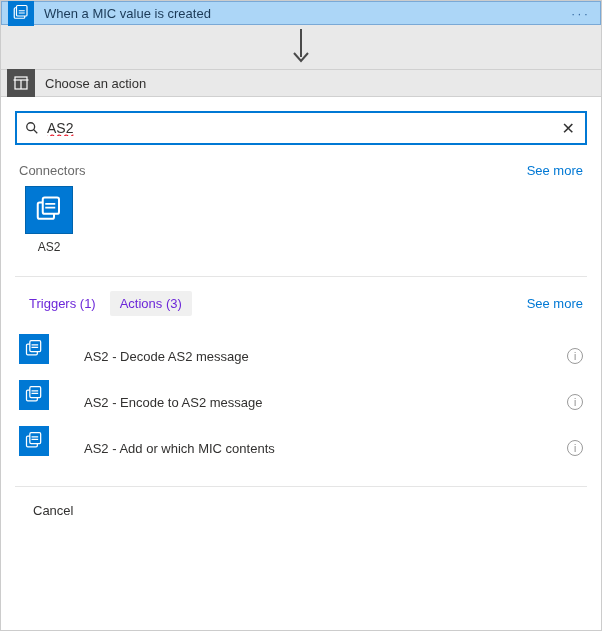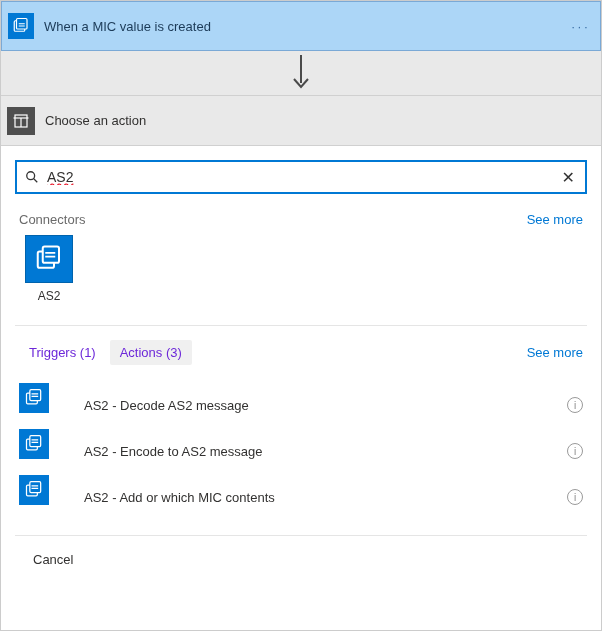--- a/index.html
+++ b/index.html
@@ -15,21 +15,21 @@
     overflow: hidden;
   }
 
   
   .trigger-bar {
     display: flex;
     align-items: center;
     background: #acd6f7;
     border: 1px solid #7aa9d6;
     padding: 3px 6px;
-    height: 50px;
+    height: 24px;
   }
   .trigger-icon {
     width: 26px; height: 26px;
     background: #0078d4;
     display: flex; align-items: center; justify-content: center;
     color: #fff;
   }
   .trigger-title {
     margin-left: 10px;
     font-size: 13px;
@@ -51,21 +51,21 @@
     justify-content: center;
   }
 
   
   .header-bar {
     display: flex;
     align-items: center;
     background: #e9e9e9;
     border-top: 1px solid #d0d0d0;
     border-bottom: 1px solid #d0d0d0;
-    height: 51px;
+    height: 28px;
     padding: 0 6px;
   }
   .header-icon {
     width: 28px; height: 28px;
     background: #4f4f4f;
     display: flex; align-items: center; justify-content: center;
   }
   .header-title {
     margin-left: 10px;
     font-size: 13px;

